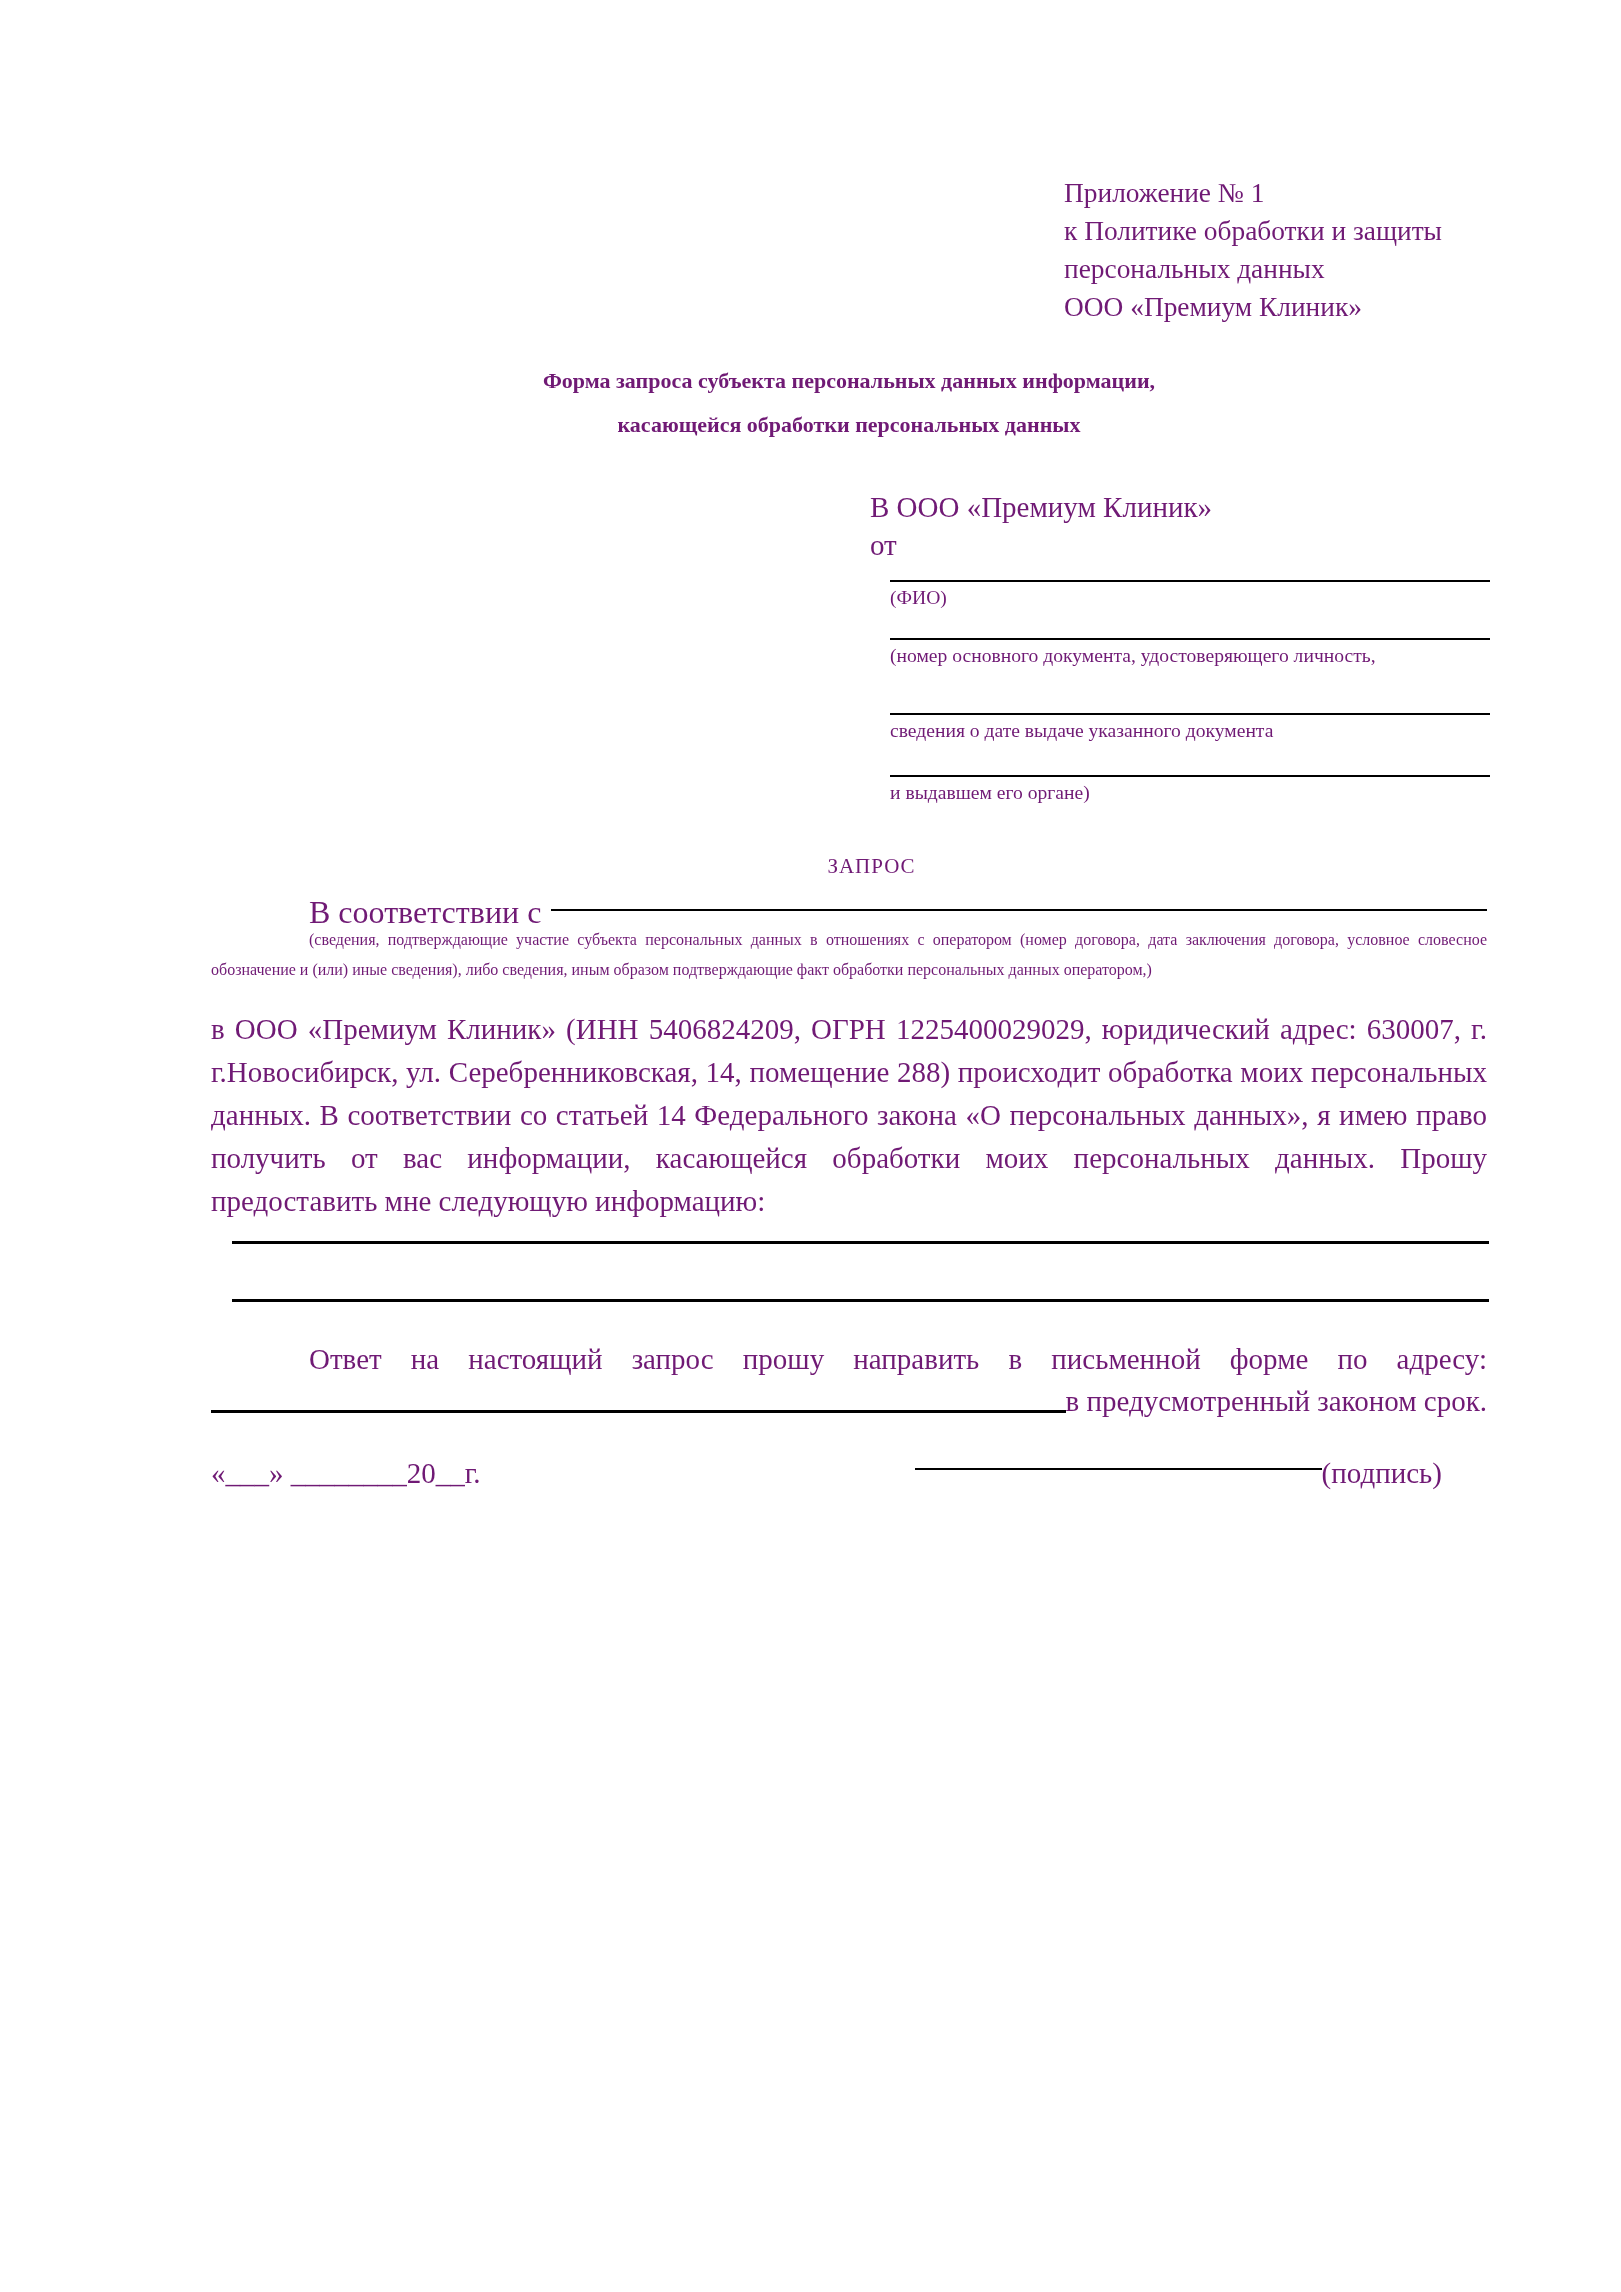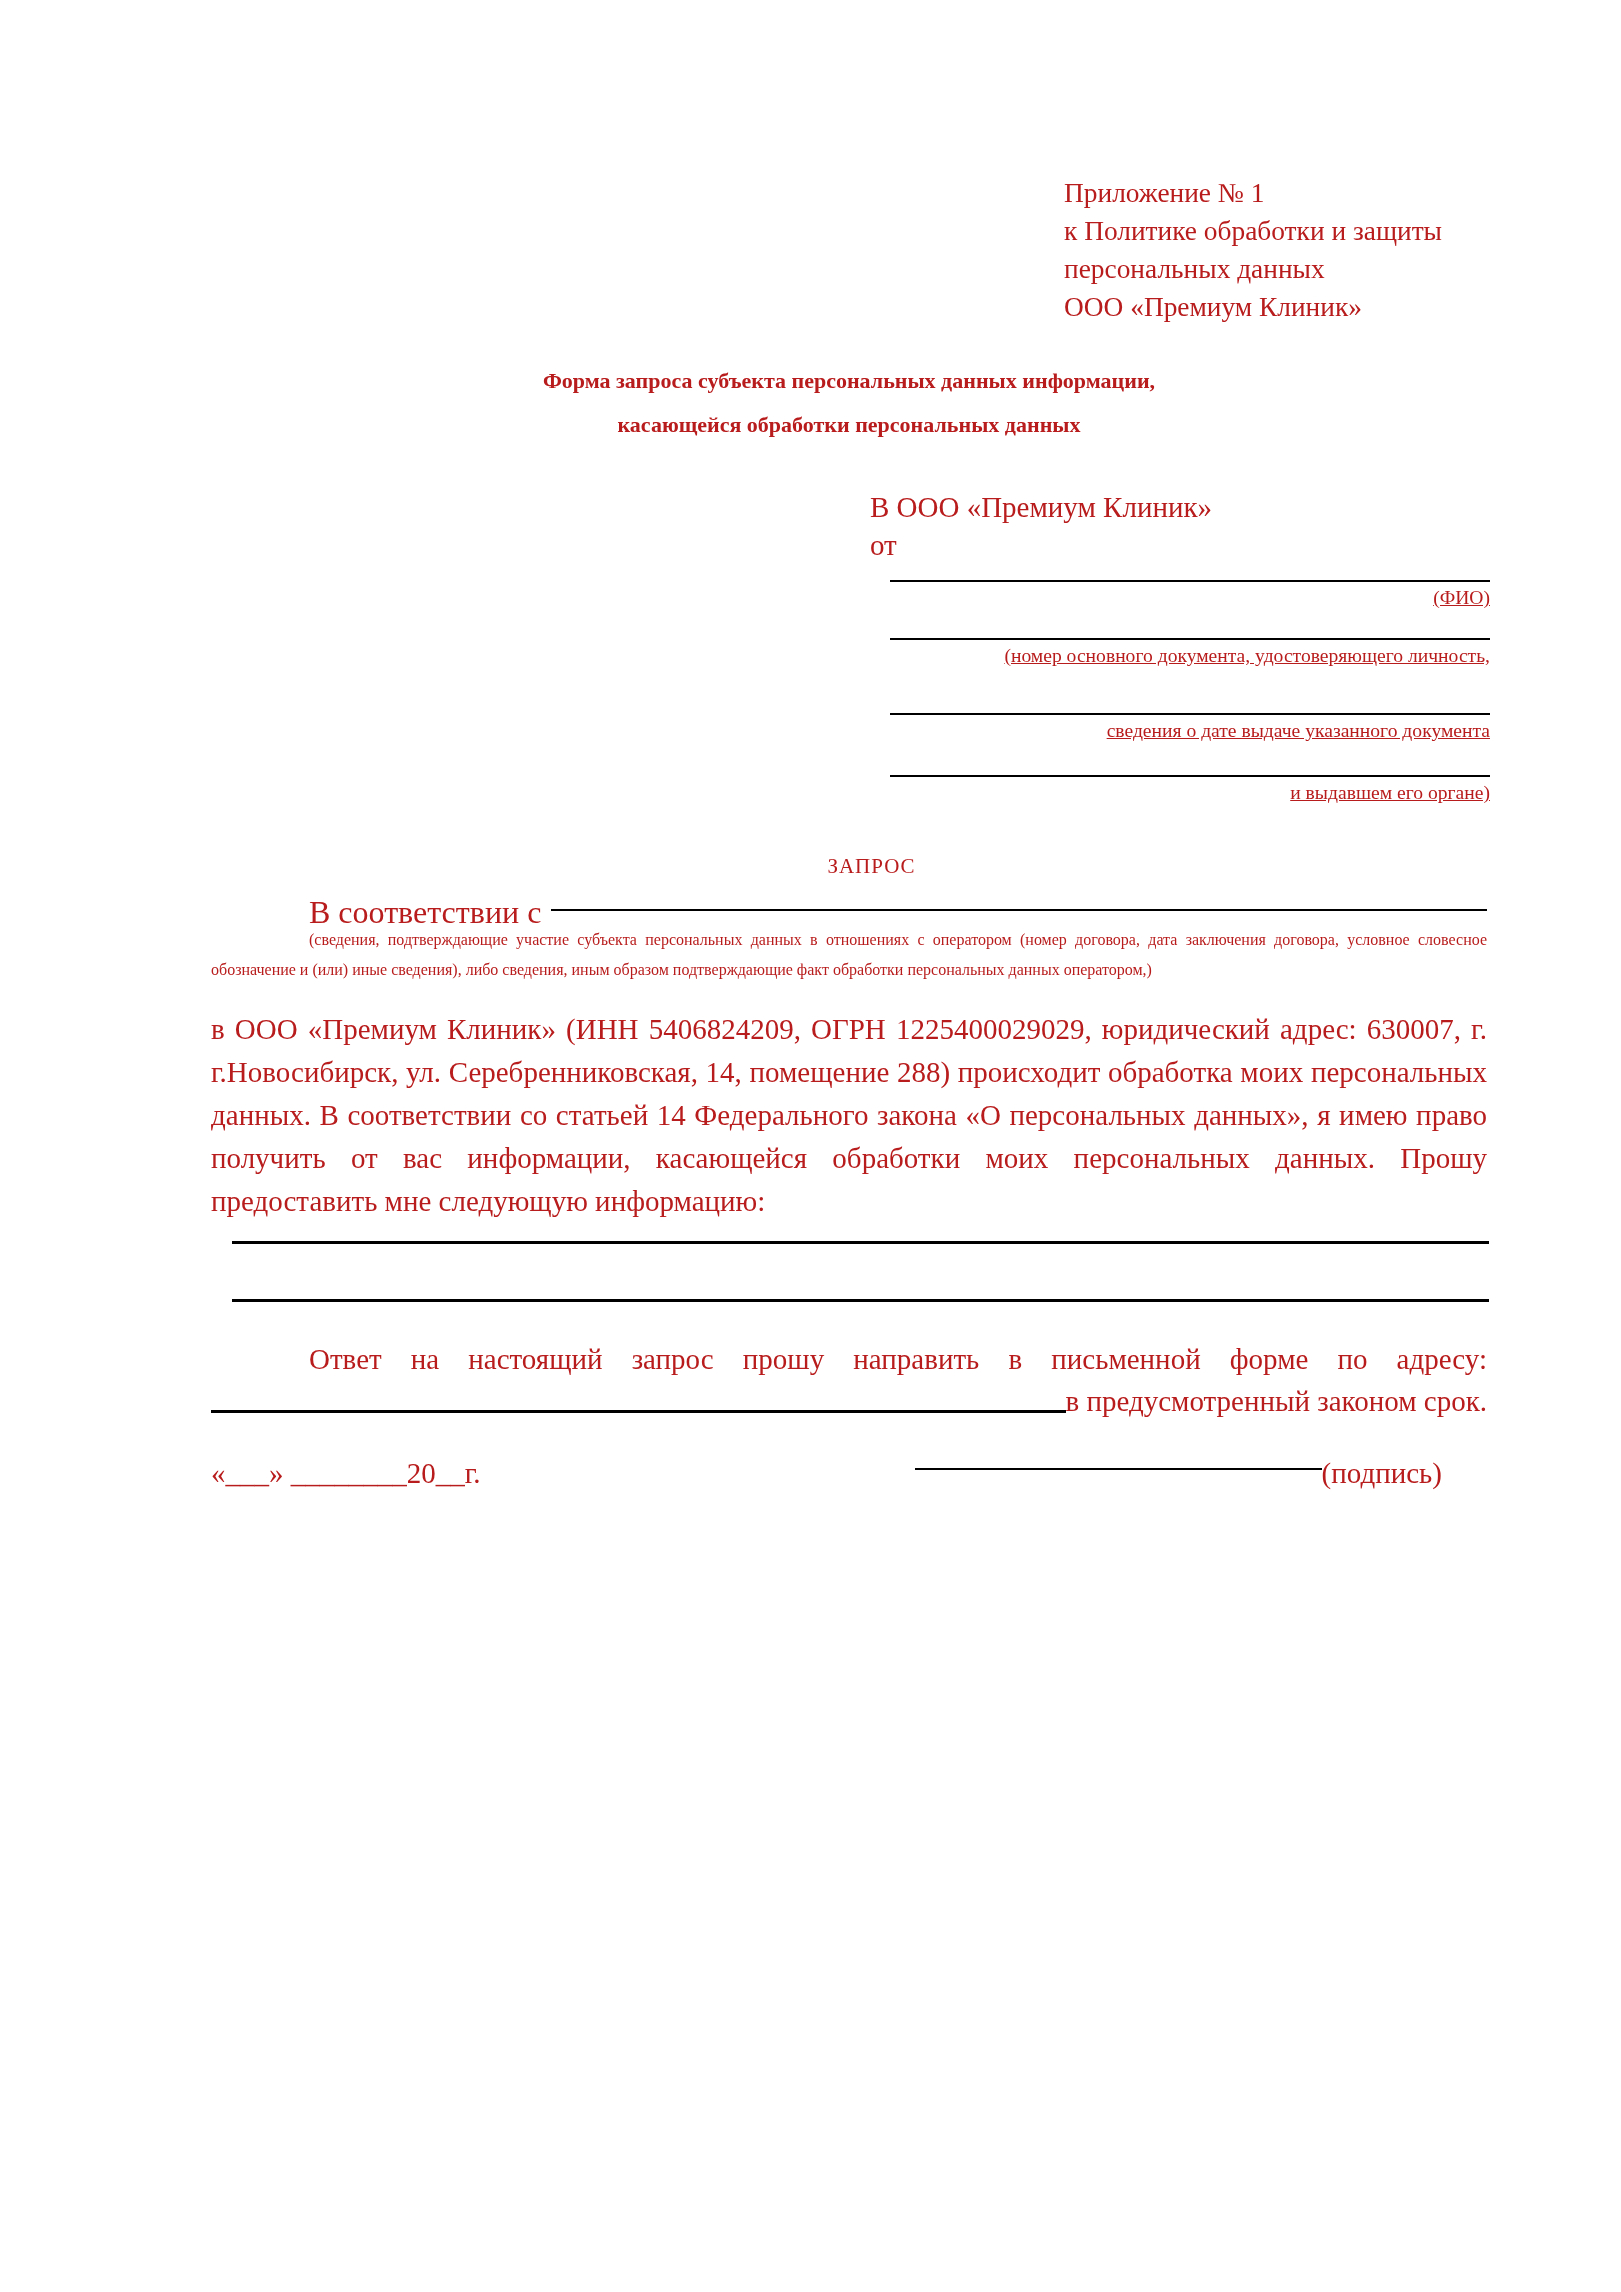--- a/index.html
+++ b/index.html
@@ -7,21 +7,21 @@
     margin: 0;
     padding: 0;
     background: #888;
   }
   .page {
     position: relative;
     width: 1621px;
     height: 2293px;
     margin: 0 auto;
     background: #ffffff;
-    color: #b91c1c;
+    color: #701a75;
     font-family: "Liberation Serif", "DejaVu Serif", serif;
     overflow: hidden;
   }
 
   
   .appendix {
     position: absolute;
     left: 1064px;
     top: 174px;
     font-size: 27.4px;
@@ -50,22 +50,21 @@
     line-height: 38px;
     white-space: nowrap;
   }
 
   
   .field {
     position: absolute;
     left: 890px;
     width: 600px;
     border-top: 2.9px solid #000;
-    text-align: right;
-    text-decoration: underline;
+    text-align: left;
   }
   .field-caption {
     padding-top: 3.9px;
     font-size: 19.6px;
     line-height: 23.5px;
   }
 
   .zapros {
     position: absolute;
     left: 211px;

